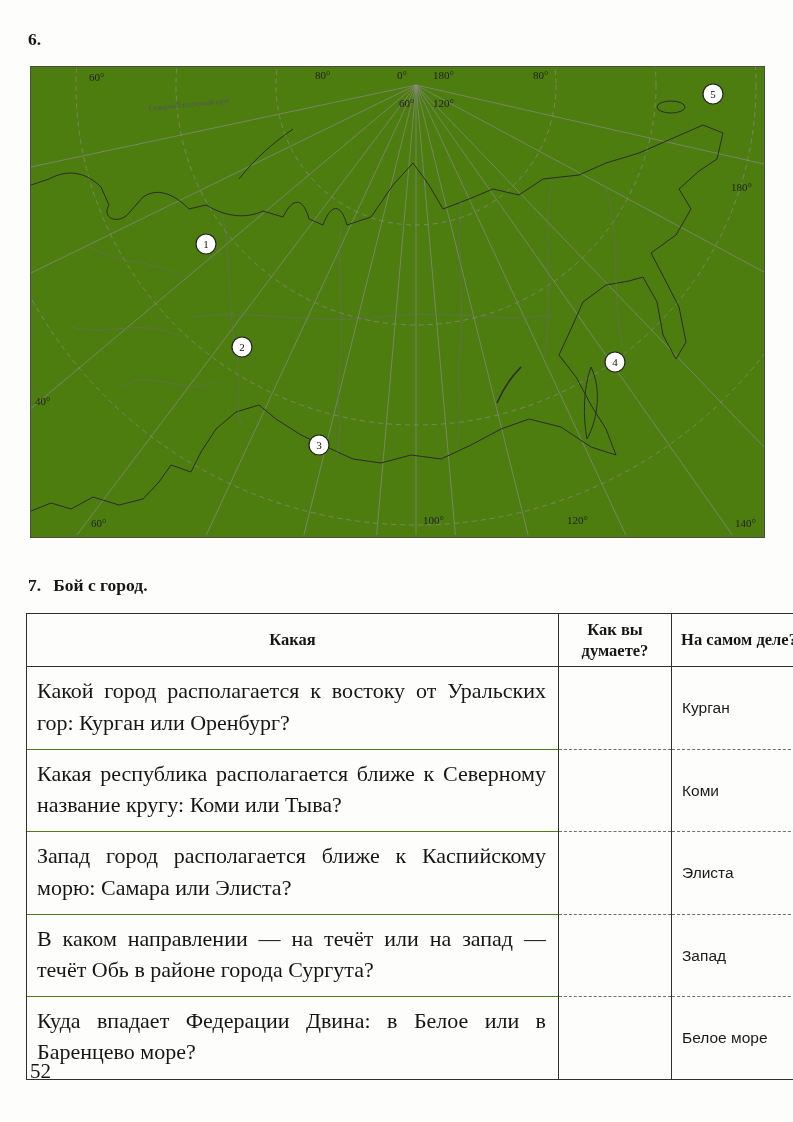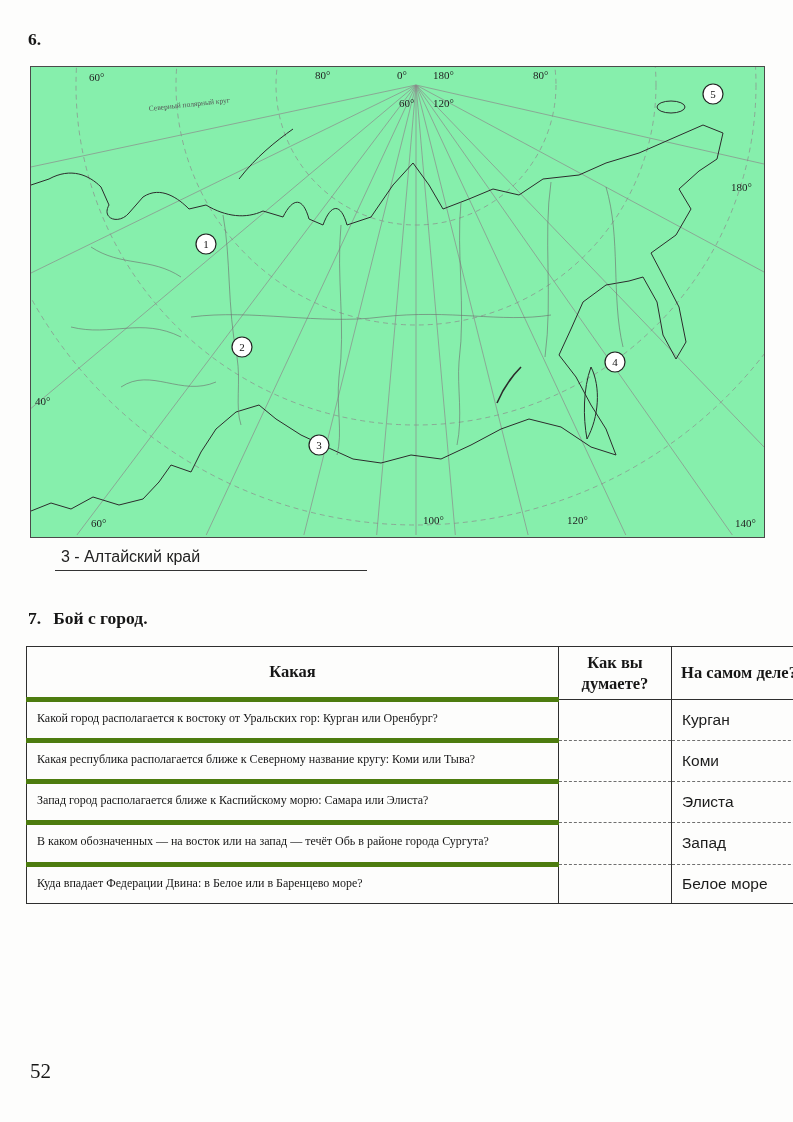--- a/index.html
+++ b/index.html
@@ -11,21 +11,21 @@
     position:relative;
     overflow:hidden;
   }
   .q-block{display:flex;align-items:flex-start;font-weight:700;font-size:17.5px;line-height:1.5;}
   .q6{margin:26px 26px 0 28px;gap:15px;}
   .q-num{flex:none;}
   .map-frame{
     margin:14px 28px 0 30px;
     width:733px;height:470px;
     border:1px solid #4a4a4a;
-    background:#86efac;
+    background:#4d7c0f;
   }
   .map-frame svg{display:block;}
   .map-answer{
     margin:10px 0 0 55px;
     width:300px;
     border-bottom:1.5px solid #333;
     font-family:"Liberation Sans",sans-serif;
     font-size:16px;
     padding:0 6px 4px 6px;
     color:#222;
@@ -49,25 +49,25 @@
   }
   .shadow-table td{
     border-left:1px solid #2f2f2f;
     border-right:1px solid #2f2f2f;
     vertical-align:middle;
   }
   .col-q{width:519px;}
   .col-t{width:100px;}
   .col-a{width:122px;}
   td.q-cell{
-    font-size:12px;
+    font-size:22px;
     line-height:1.42;
     padding:8px 12px 11px 10px;
     text-align:justify;
-    border-top:5px solid #4d7c0f;
+    border-top:1px solid #4d7c0f;
   }
   td.t-cell,td.a-cell{
     border-top:1px dashed #6f6f6f;
   }
   td.a-cell{
     font-family:"Liberation Sans",sans-serif;
     font-size:15.5px;
     padding:4px 6px 4px 10px;
     color:#1b1b1b;
   }
@@ -172,23 +172,20 @@
           <text x="584" y="299">4</text>
         </g>
         <g>
           <circle cx="682" cy="27" r="10" fill="#fff" stroke="#222" stroke-width="1.2"></circle>
           <text x="682" y="31">5</text>
         </g>
       </g>
     </svg>
   </div>
 
-  <div class="map-answer">
-    <span>3 - Алтайский край</span>
-  </div>
 
   <div class="q-block q7">
     <span class="q-num">7.</span>
     <span>Бой с город.</span>
   </div>
 
   <table class="shadow-table">
     <thead>
       <tr>
         <th class="col-q">Какая</th>
@@ -206,21 +203,21 @@
         <td class="q-cell">Какая республика располагается ближе к Северному название кругу: Коми или Тыва?</td>
         <td class="t-cell"></td>
         <td class="a-cell">Коми</td>
       </tr>
       <tr>
         <td class="q-cell">Запад город располагается ближе к Каспийскому морю: Самара или Элиста?</td>
         <td class="t-cell"></td>
         <td class="a-cell">Элиста</td>
       </tr>
       <tr>
-        <td class="q-cell">В каком обозначенных — на восток или на запад — течёт Обь в районе города Сургута?</td>
+        <td class="q-cell">В каком направлении — на течёт или на запад — течёт Обь в районе города Сургута?</td>
         <td class="t-cell"></td>
         <td class="a-cell">Запад</td>
       </tr>
       <tr>
         <td class="q-cell">Куда впадает Федерации Двина: в Белое или в Баренцево море?</td>
         <td class="t-cell"></td>
         <td class="a-cell">Белое море</td>
       </tr>
     </tbody>
   </table>

